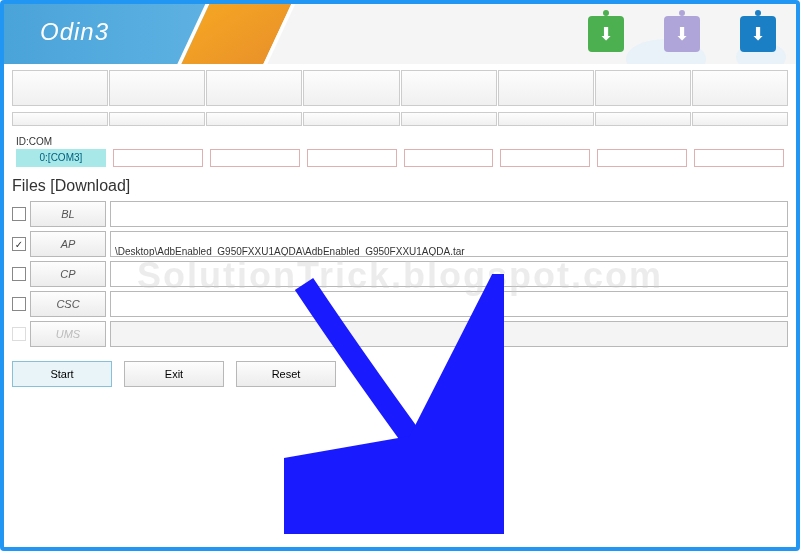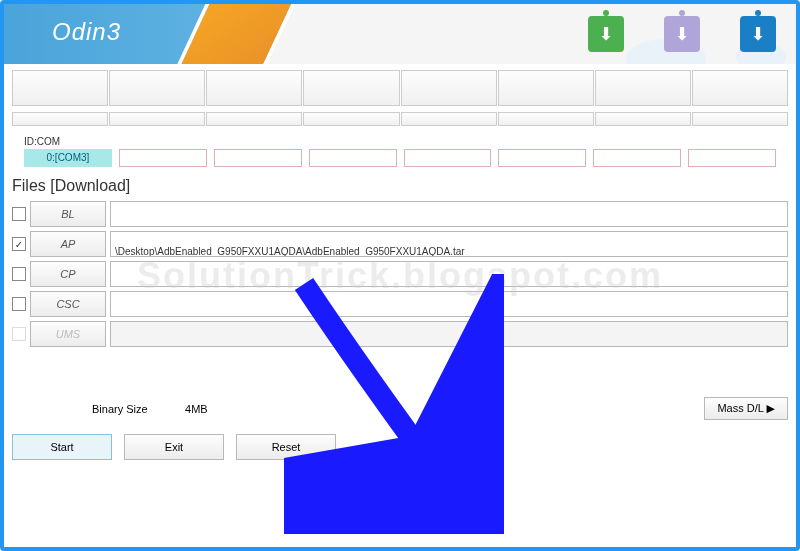--- a/index.html
+++ b/index.html
@@ -15,21 +15,21 @@
       border-radius: 4px;
     }
     .header {
       height: 60px;
       background: linear-gradient(to right, #4aa3d9 0%, #5fb3e3 28%, #f5f5f5 32%, #f5f5f5 100%);
       position: relative;
       overflow: hidden;
     }
     .header-title {
       position: absolute;
-      left: 48px;
+      left: 36px;
       top: 14px;
       font-size: 24px;
       font-weight: 500;
       color: #fff;
       font-style: italic;
       letter-spacing: 1px;
     }
     .header-orange {
       position: absolute;
       left: 185px;
@@ -87,21 +87,21 @@
       margin-bottom: 6px;
     }
     .progress-cell {
       flex: 1;
       height: 36px;
       border: 1px solid #ccc;
       background: linear-gradient(to bottom, #fdfdfd, #f0f0f0);
     }
     .progress-row.thin .progress-cell { height: 14px; }
     .idcom-section {
-      padding: 0 20px;
+      padding: 0 12px;
     }
     .idcom-label { font-size: 10px; color: #333; margin-bottom: 2px; }
     .idcom-row {
       display: flex;
       gap: 7px;
     }
     .idcom-cell {
       flex: 1;
       height: 18px;
       border: 1px solid #e0b0b0;
@@ -342,25 +342,20 @@
       <div class="chk"></div>
       <div class="slot-btn">CSC</div>
       <div class="slot-field"></div>
     </div>
     <div class="file-row">
       <div class="chk" style="border-color:#ddd"></div>
       <div class="slot-btn disabled">UMS</div>
       <div class="slot-field disabled"></div>
     </div>
 
-    <div class="binary-row">
-      <span class="binary-label">Binary Size</span>
-      <span class="binary-field">4MB</span>
-      <div class="mass-btn">Mass D/L ▶</div>
-    </div>
 
     <div class="bottom-btns">
       <div class="action-btn highlight">Start</div>
       <div class="action-btn">Exit</div>
       <div class="action-btn">Reset</div>
     </div>
   </div>
 </div>
 
 <div class="watermark">SolutionTrick.blogspot.com</div>

